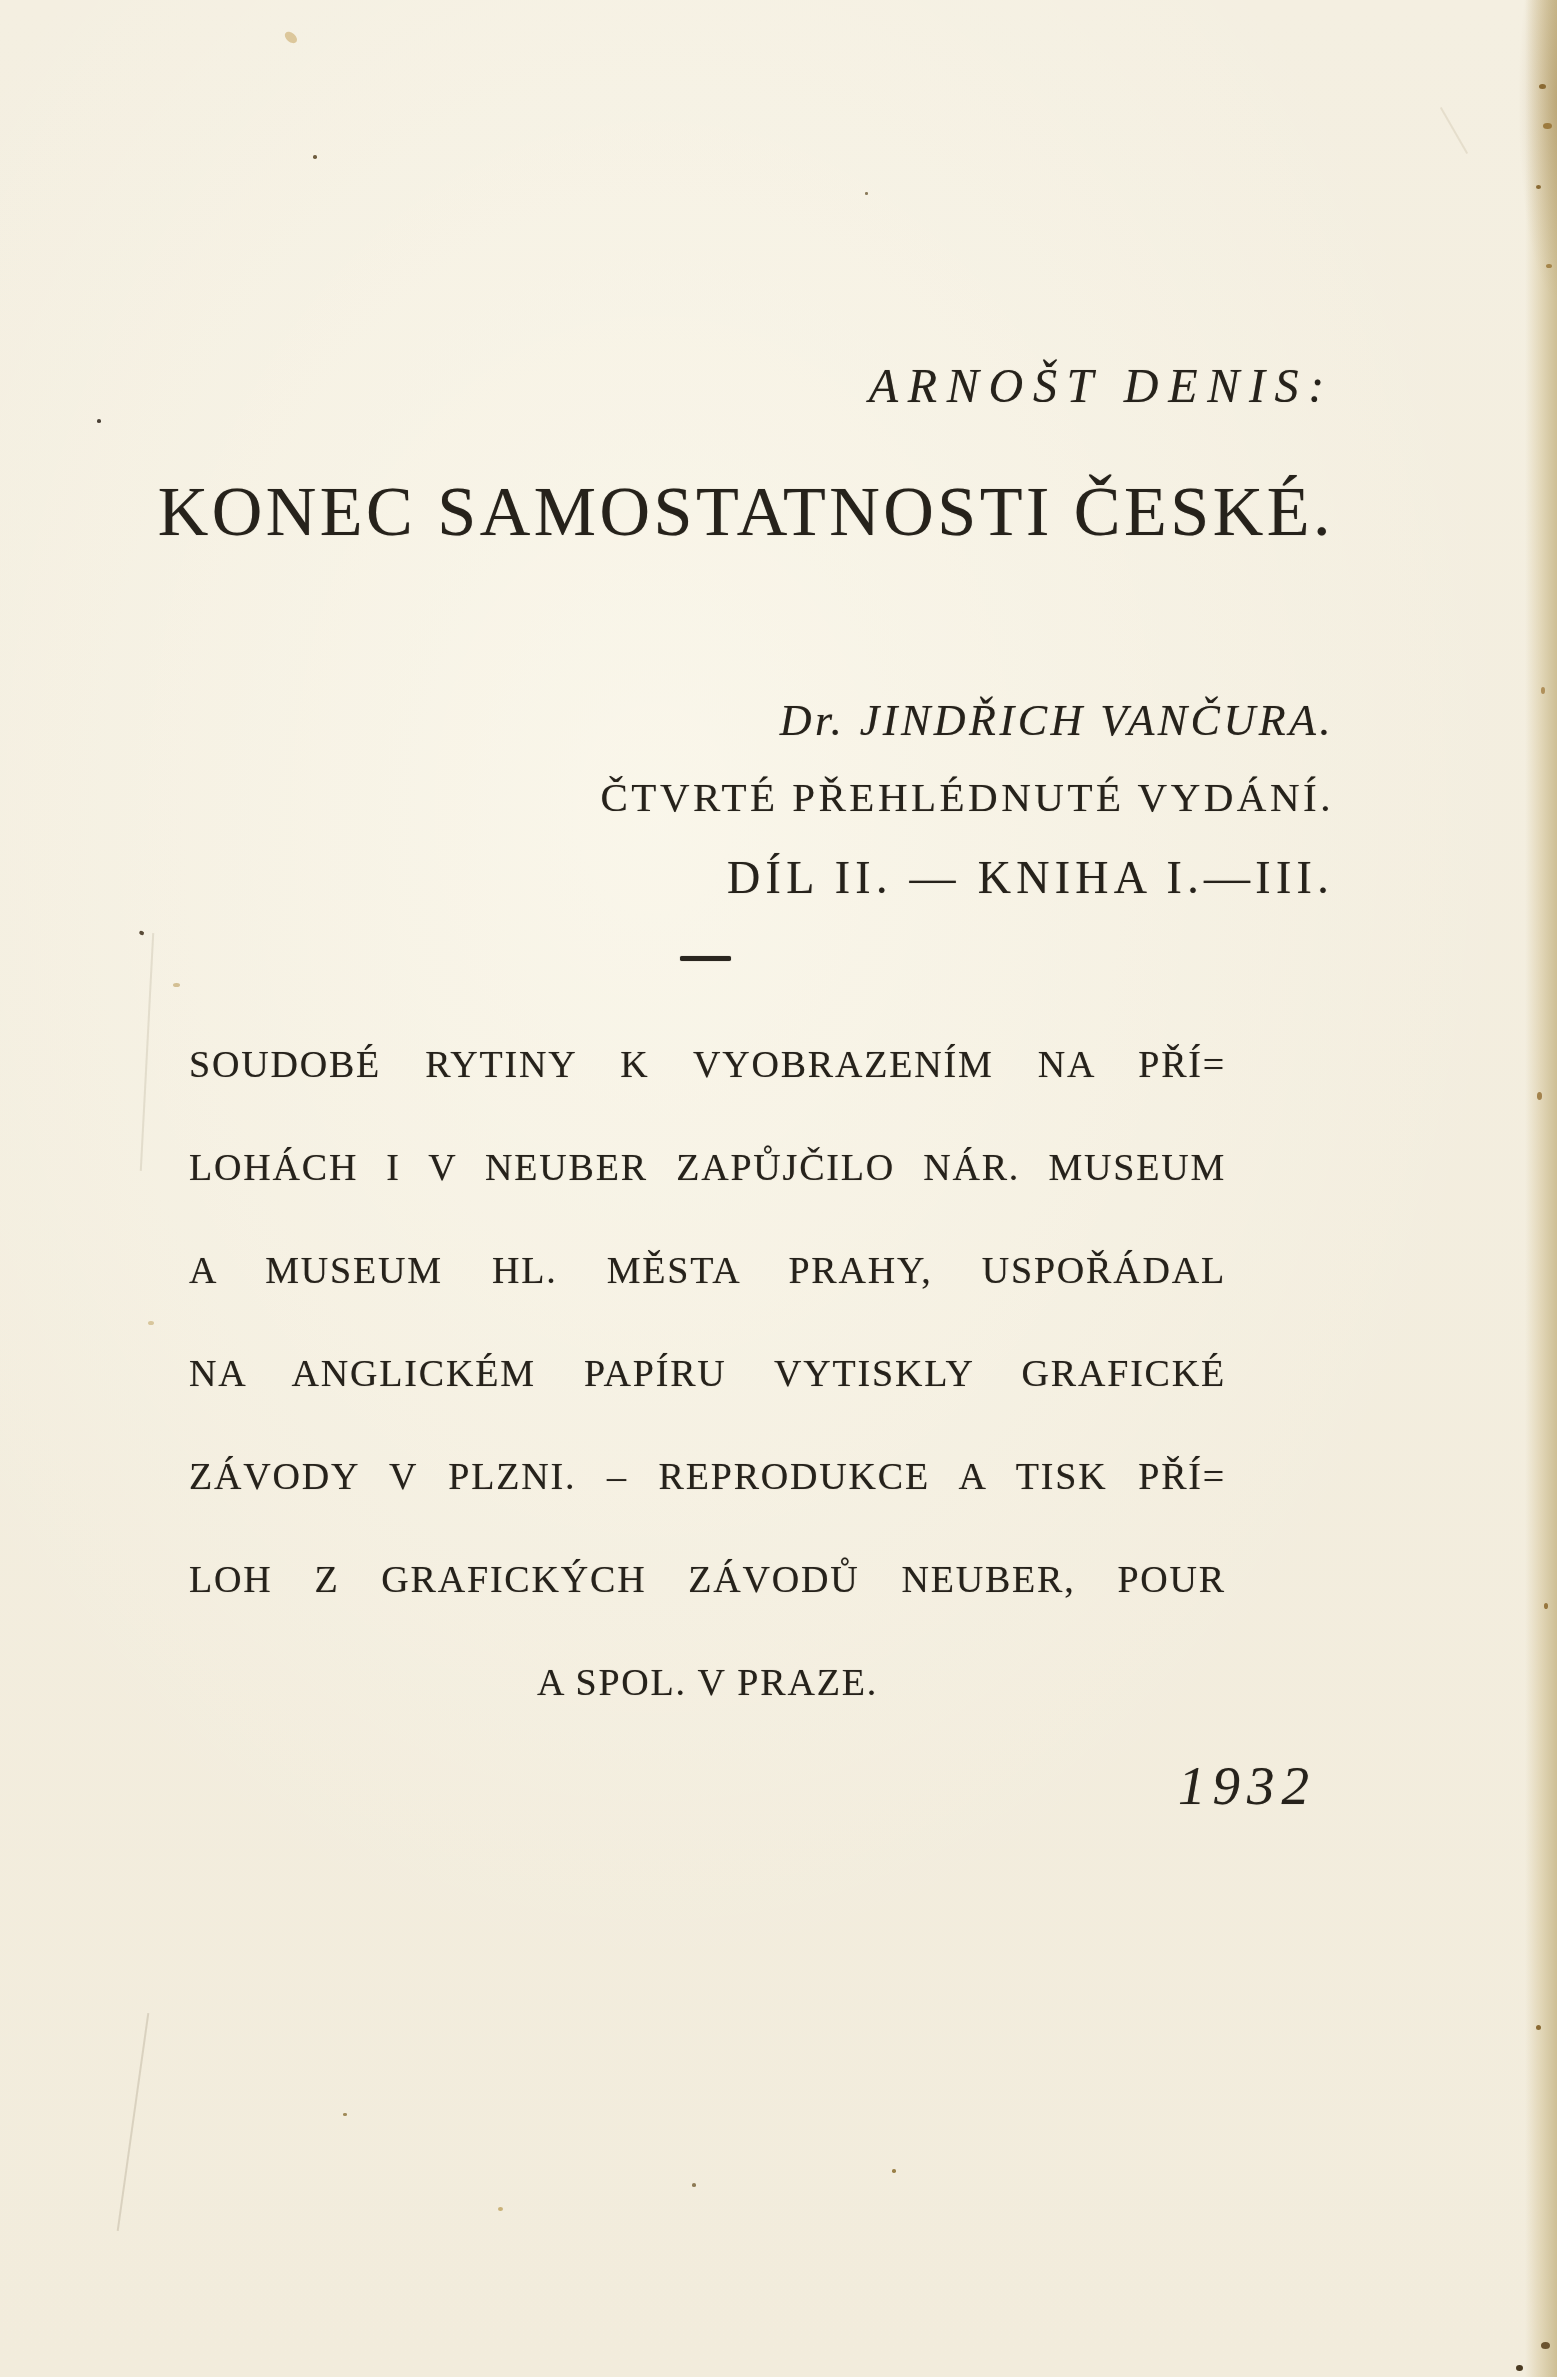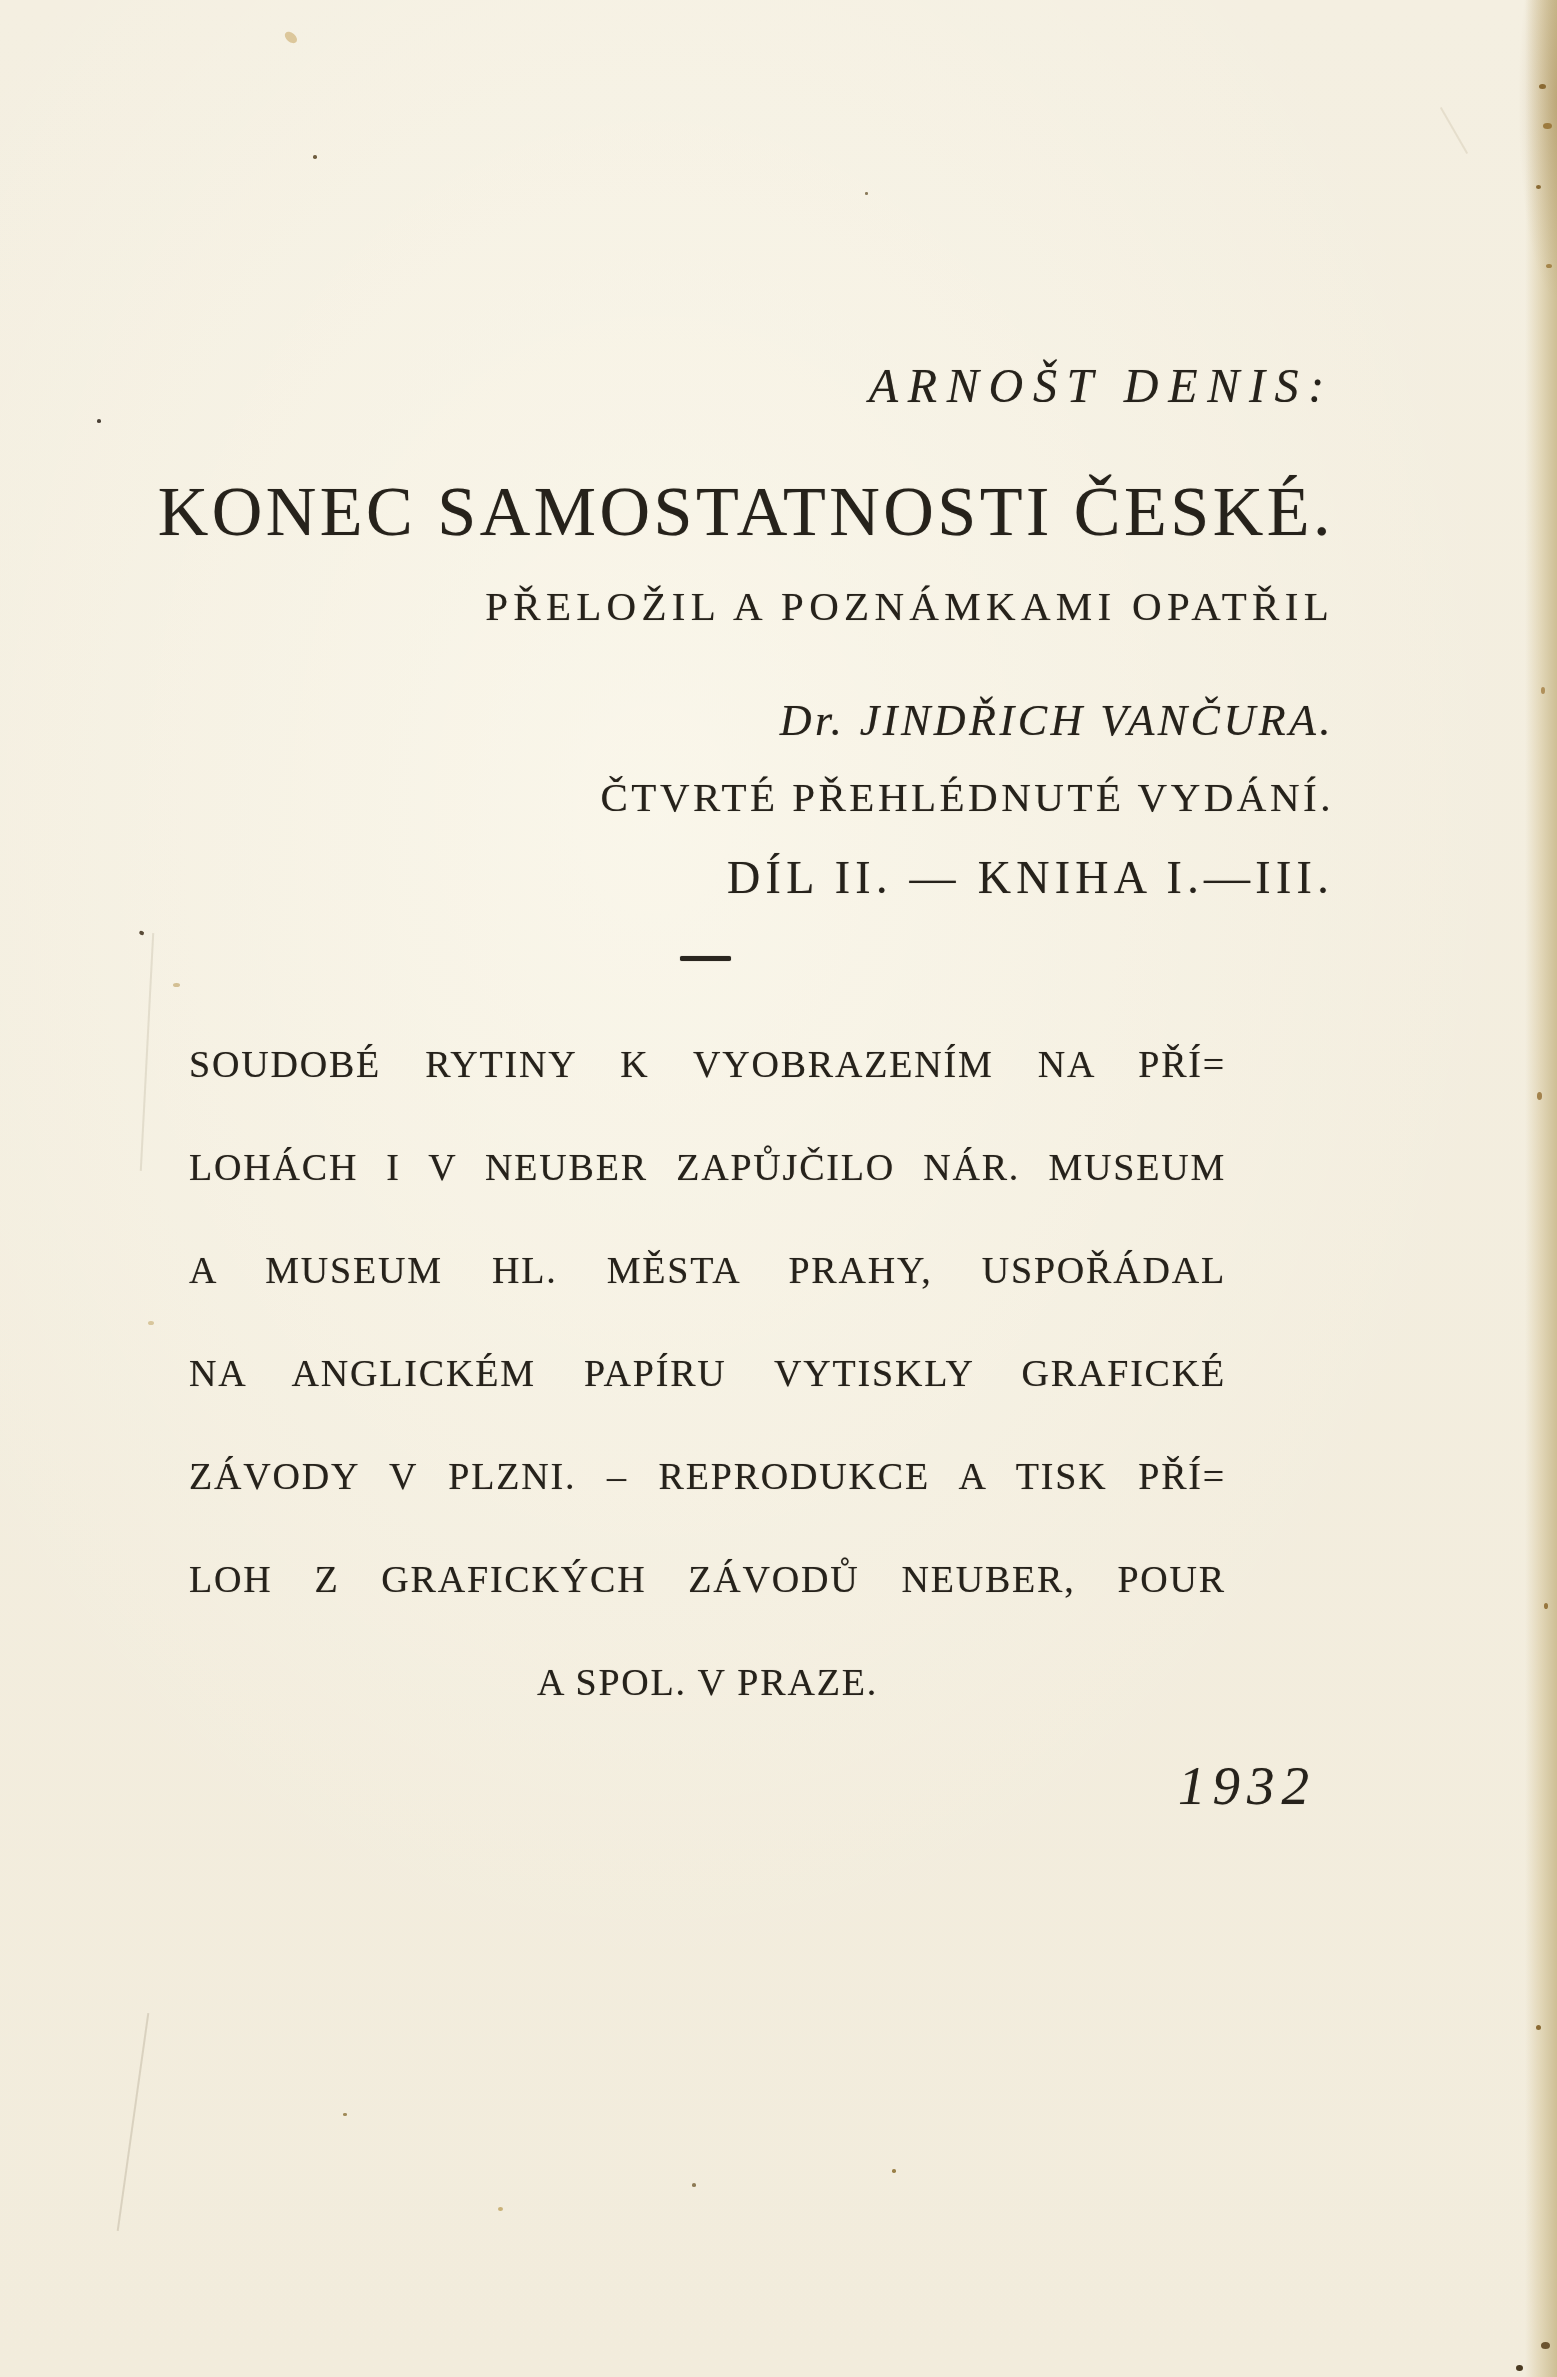--- a/index.html
+++ b/index.html
@@ -52,21 +52,20 @@
   .speck{position:absolute;border-radius:50%;}
   .crease{position:absolute;}
 </style>
 </head>
 <body>
 
 <div class="page">
 
   <div class="txt author">ARNOŠT DENIS:</div>
   <div class="txt title">KONEC SAMOSTATNOSTI ČESKÉ.</div>
-  <div class="txt subtitle">PŘELOŽIL A POZNÁMKAMI OPATŘIL</div>
   <div class="txt translator">Dr. JINDŘICH VANČURA.</div>
   <div class="txt edition">ČTVRTÉ PŘEHLÉDNUTÉ VYDÁNÍ.</div>
   <div class="txt volume">DÍL II. — KNIHA I.—III.</div>
 
   <div class="divider"></div>
 
   <div class="imprint">
     <div class="imprint-line">SOUDOBÉ RYTINY K VYOBRAZENÍM NA PŘÍ=</div>
     <div class="imprint-line">LOHÁCH I V NEUBER ZAPŮJČILO NÁR. MUSEUM</div>
     <div class="imprint-line">A MUSEUM HL. MĚSTA PRAHY, USPOŘÁDAL</div>

